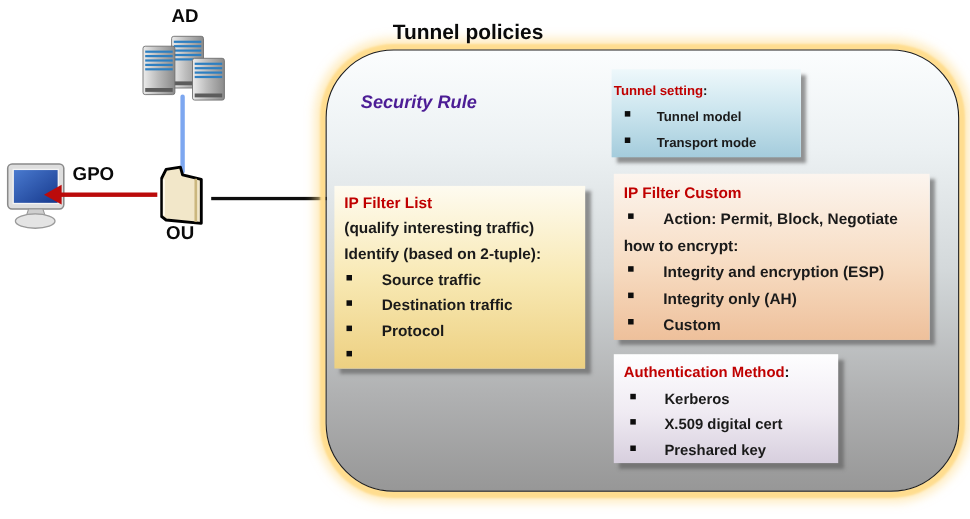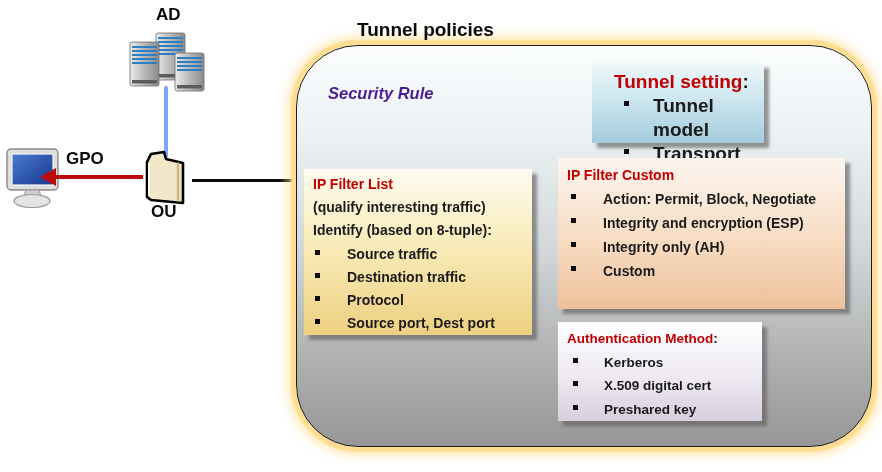--- a/index.html
+++ b/index.html
@@ -41,21 +41,21 @@
   .box-title{font-weight:bold;color:#c00000;}
   .box-title .colon{color:#1a1a1a;}
   .box-line{font-weight:bold;color:#1a1a1a;}
   .brow{display:flex;align-items:flex-start;}
   .bullet-sq{
     flex:0 0 auto;width:5px;height:5px;background:#0d0d0d;margin-top:7px;
   }
   .tunnel-box{
     left:556px;top:63px;width:172px;height:80px;
     background:linear-gradient(180deg,#eef8fb 0%,#cde6ef 45%,#a4ccdc 100%);
-    padding:7px 0 0 22px;font-size:19px;line-height:24px;margin-left:36px;
+    padding:7px 0 0 2px;font-size:12px;line-height:24px;
   }
   .tunnel-box .bullet-sq{margin-left:10px;}
   .tunnel-box .btext{margin-left:24px;}
   .filter-list-box{
     left:304px;top:169px;width:228px;height:166px;
     background:linear-gradient(180deg,#fefbf0 0%,#f8e9b4 50%,#edd081 100%);
     padding:4px 0 0 9px;font-size:14px;line-height:23.2px;
   }
   .filter-list-box .bullet-sq{margin-left:2px;}
   .filter-list-box .btext{margin-left:27px;}
@@ -166,45 +166,45 @@
     </div>
     <div class="brow">
       <span class="bullet-sq"></span>
       <span class="btext box-line">Transport  mode</span>
     </div>
   </div>
 
   <div class="infobox filter-list-box">
     <div class="box-title">IP Filter List</div>
     <div class="box-line">(qualify interesting traffic)</div>
-    <div class="box-line">Identify (based on 8-tuple):</div>
+    <div class="box-line">Identify (based on 2-tuple):</div>
     <div class="brow">
       <span class="bullet-sq"></span>
       <span class="btext box-line">Source traffic</span>
     </div>
     <div class="brow">
       <span class="bullet-sq"></span>
       <span class="btext box-line">Destination traffic</span>
     </div>
     <div class="brow">
       <span class="bullet-sq"></span>
       <span class="btext box-line">Protocol</span>
     </div>
     <div class="brow">
       <span class="bullet-sq"></span>
-      <span class="btext box-line">Source port, Dest port</span>
     </div>
   </div>
 
   <div class="infobox filter-action-box">
     <div class="box-title">IP Filter Custom</div>
     <div class="brow">
       <span class="bullet-sq"></span>
       <span class="btext box-line">Action: Permit, Block, Negotiate</span>
     </div>
+    <div class="box-line">how to encrypt:</div>
     <div class="brow">
       <span class="bullet-sq"></span>
       <span class="btext box-line">Integrity and encryption (ESP)</span>
     </div>
     <div class="brow">
       <span class="bullet-sq"></span>
       <span class="btext box-line">Integrity only (AH)</span>
     </div>
     <div class="brow">
       <span class="bullet-sq"></span>

